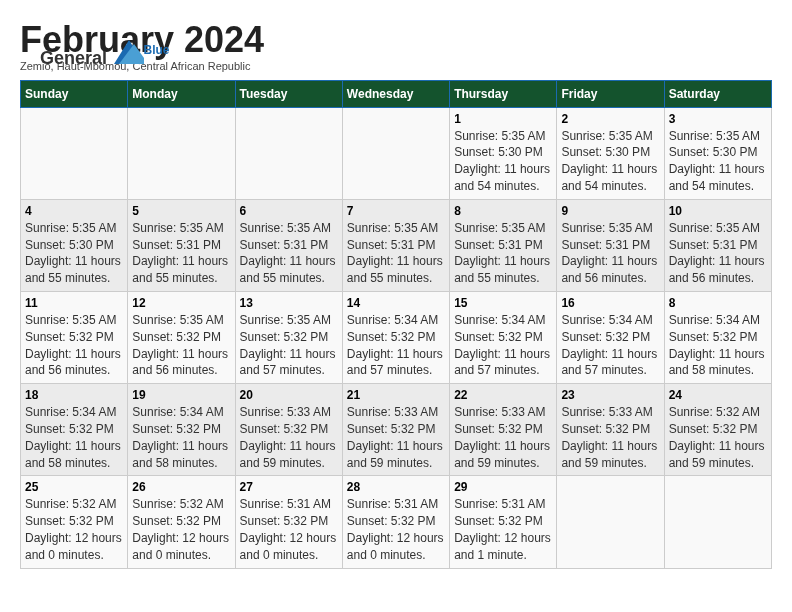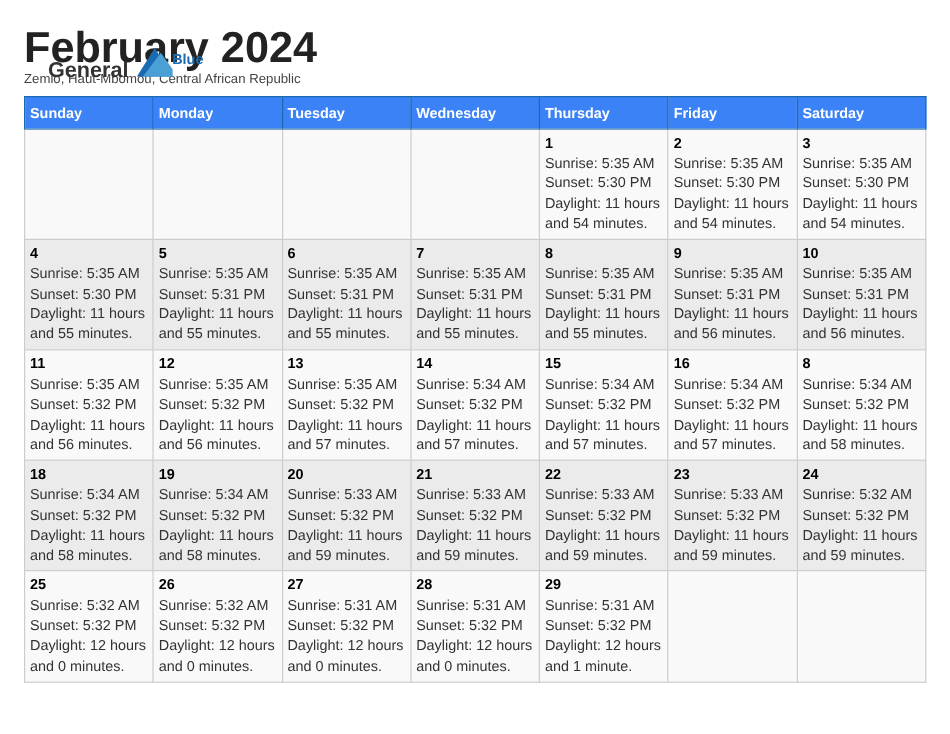--- a/index.html
+++ b/index.html
@@ -44,21 +44,21 @@
       width: 30px;
       height: 24px;
       margin-left: 2px;
     }
     .calendar-table {
       width: 100%;
       border-collapse: collapse;
       font-size: 11px;
     }
     .calendar-table thead tr th {
-      background-color: #3b82f6;
+      background-color: #14532d;
       color: #fff;
       padding: 6px 4px;
       text-align: left;
       font-size: 12px;
       border: 1px solid #1a6ab1;
     }
     .calendar-table tbody tr td {
       border: 1px solid #ccc;
       padding: 4px 4px;
       vertical-align: top;

